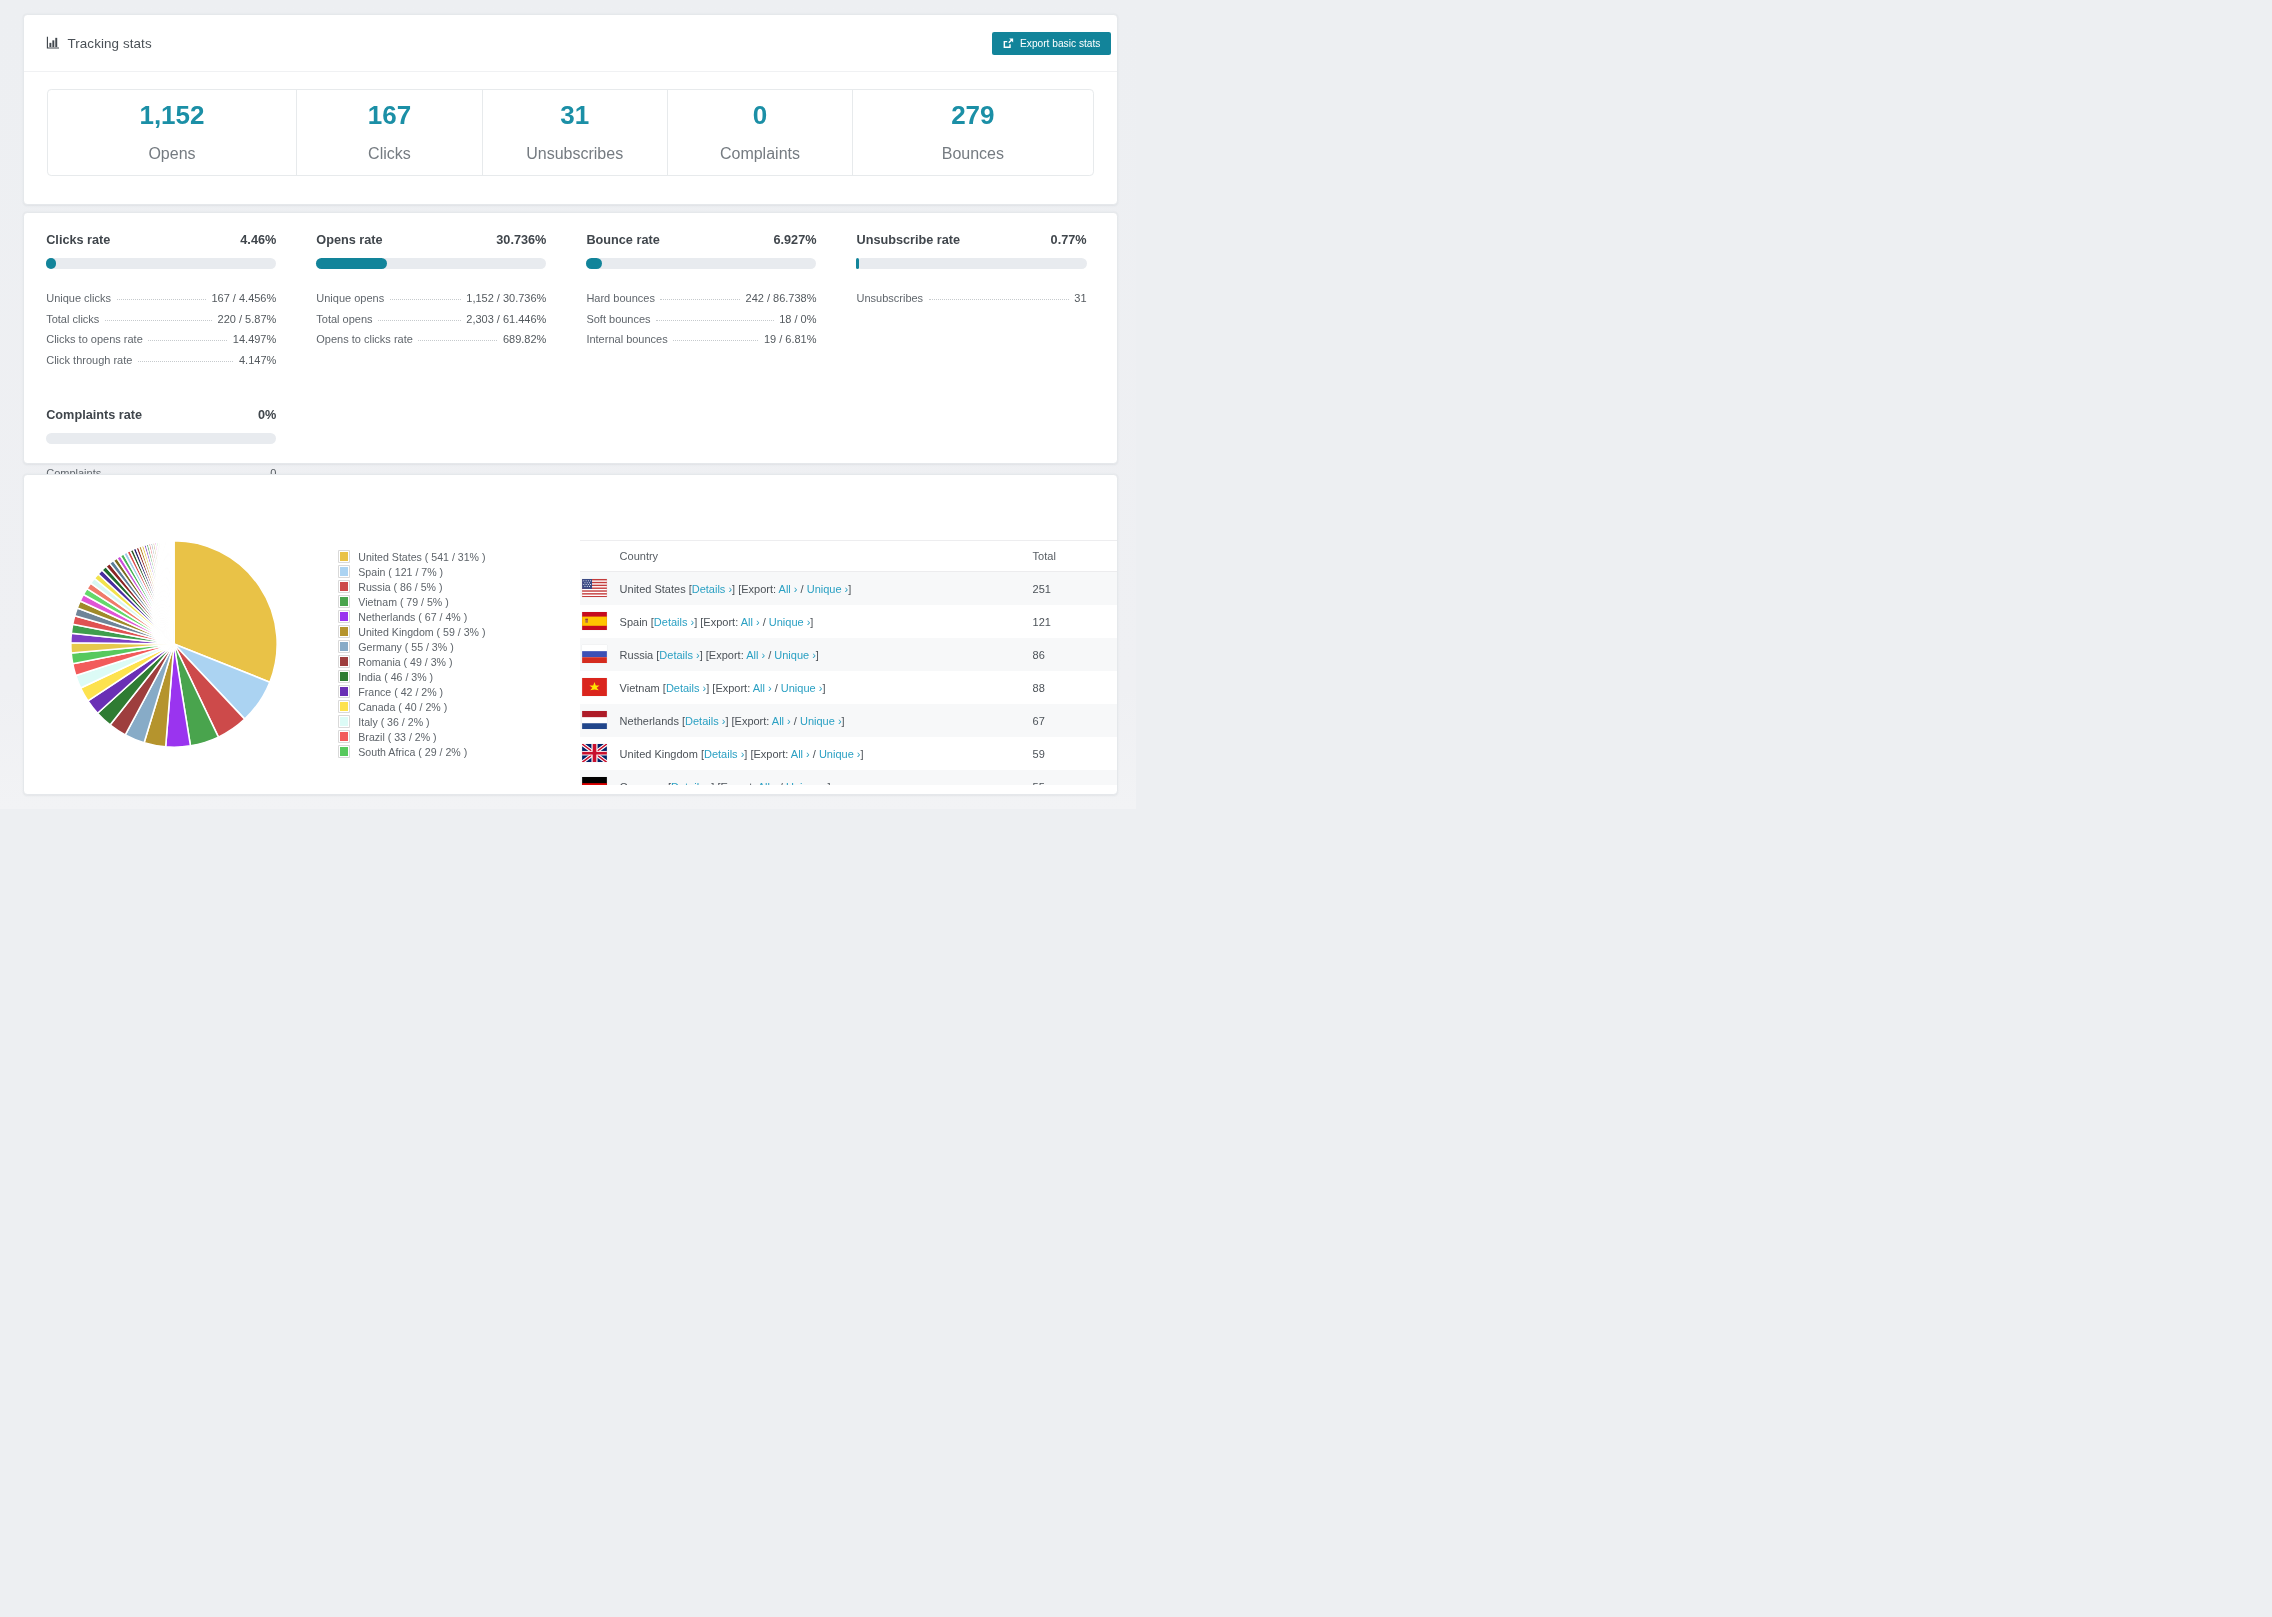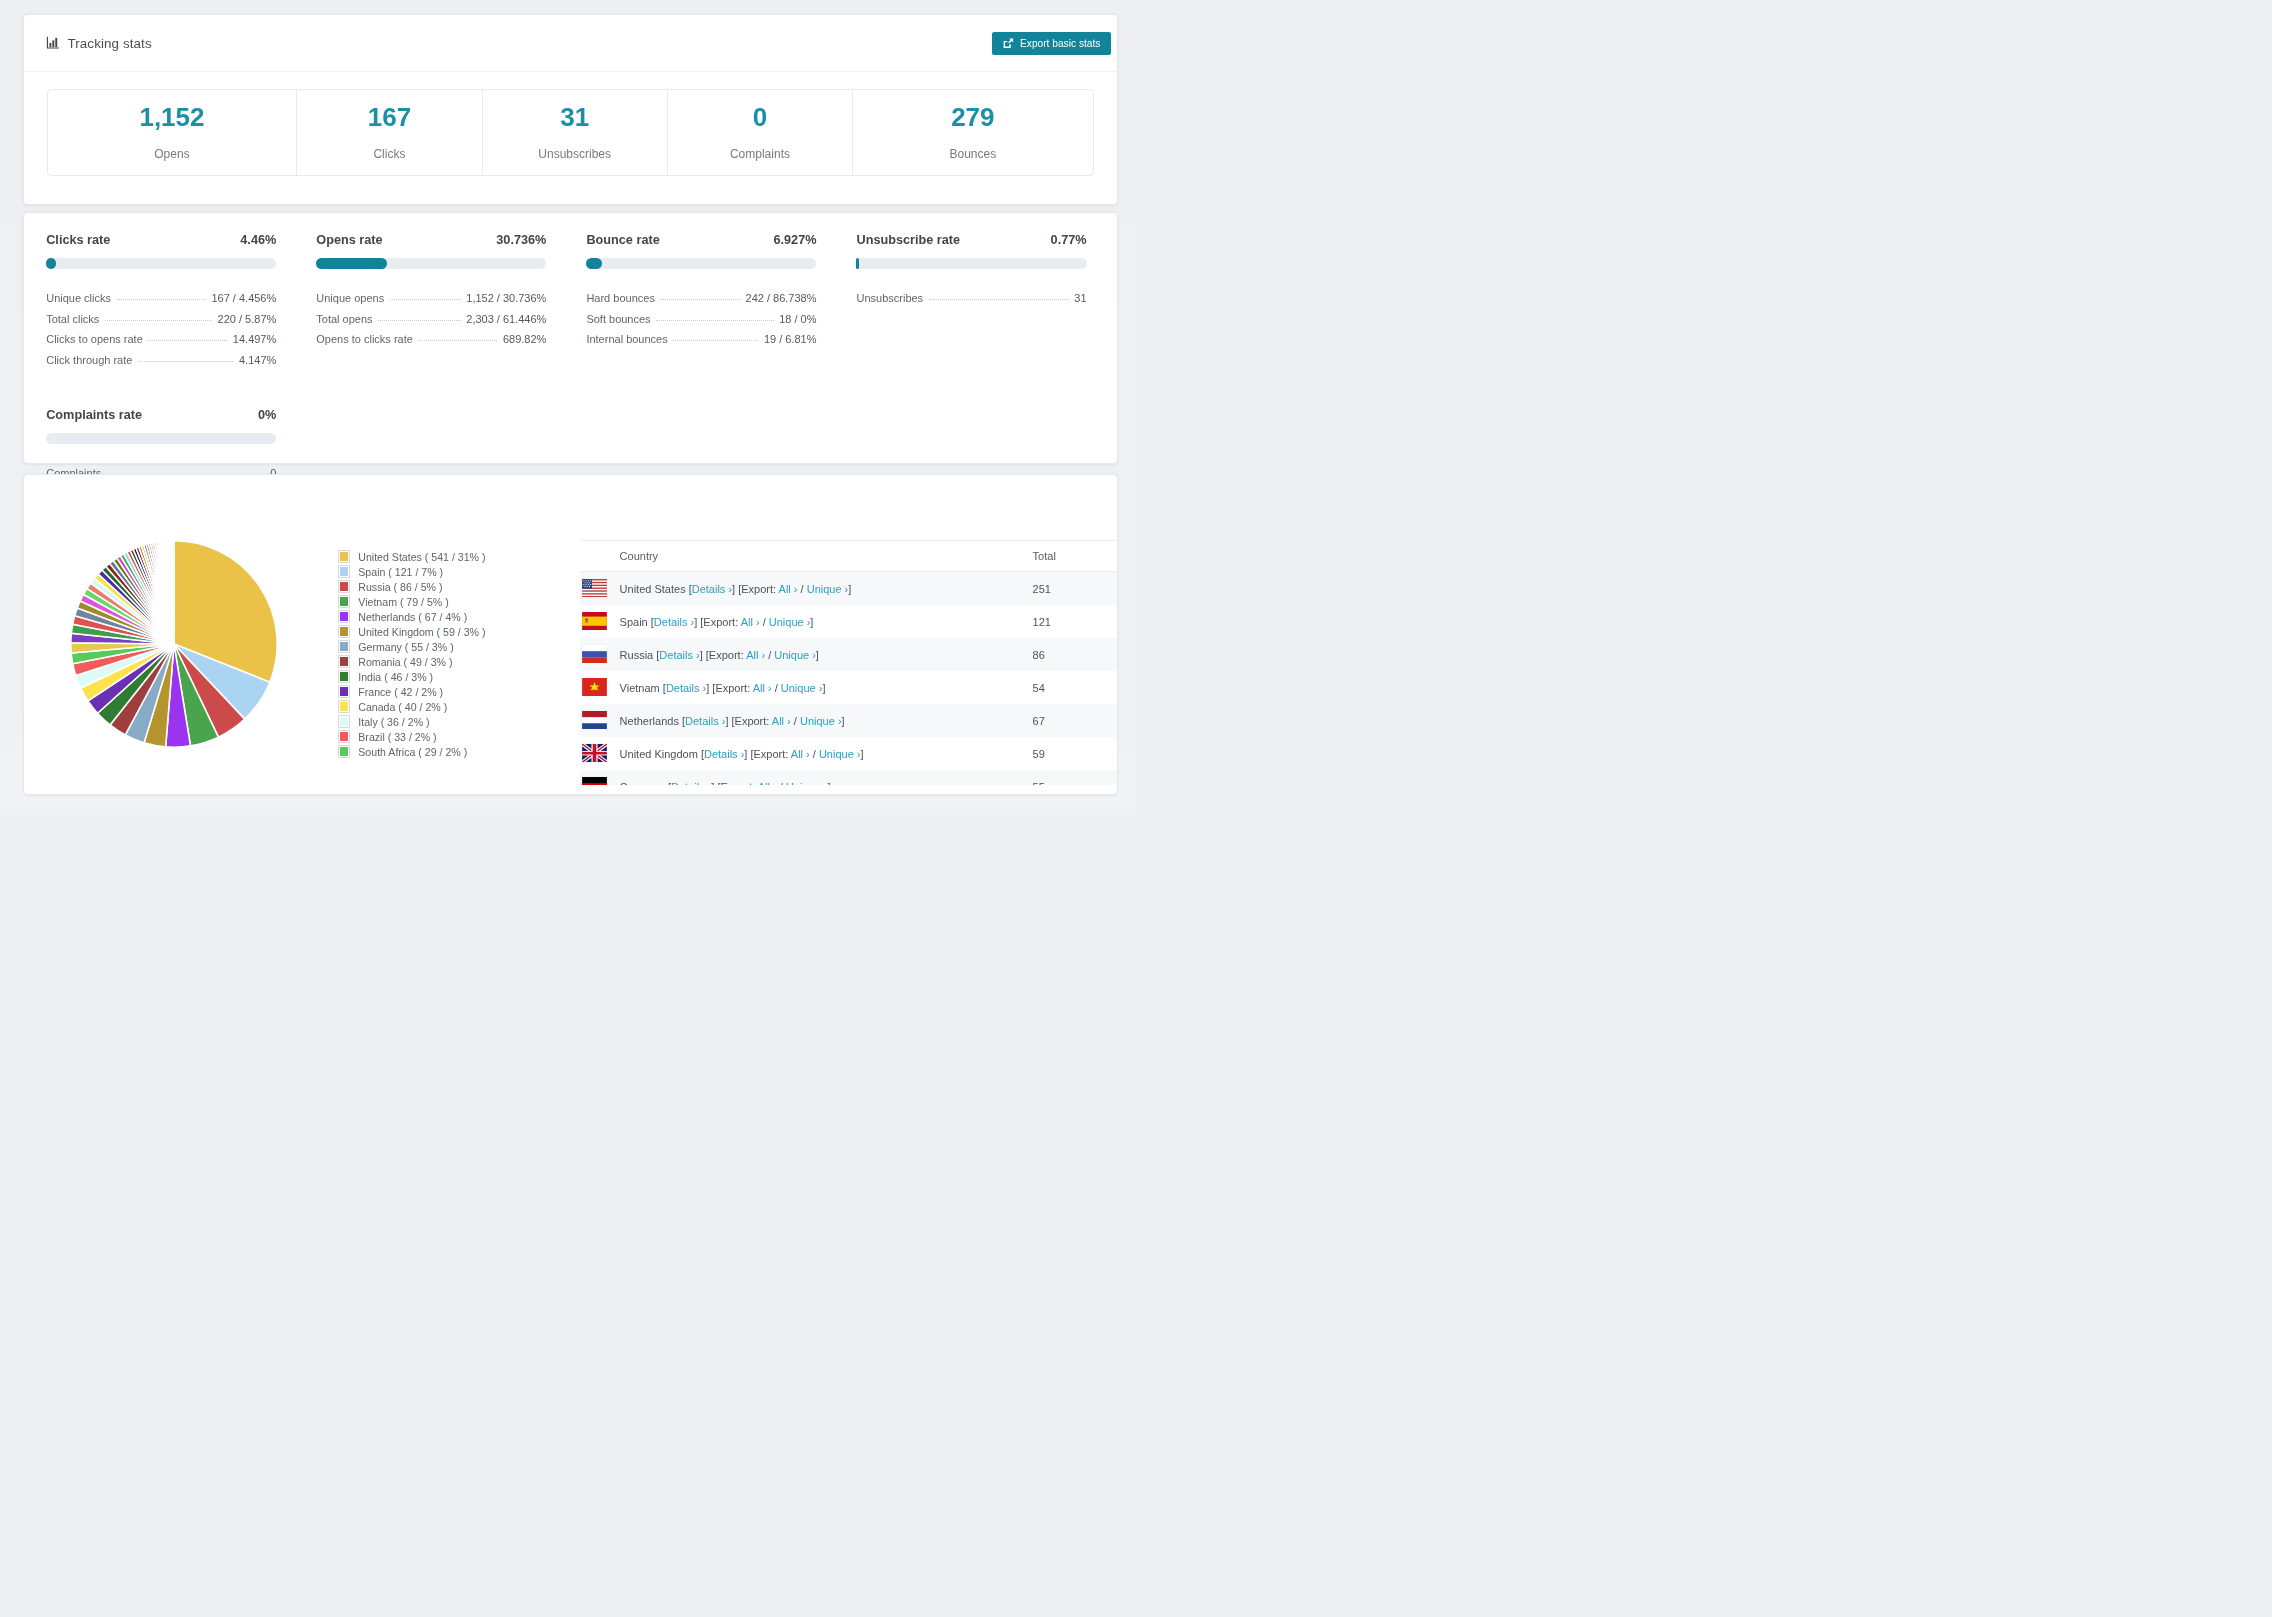--- a/index.html
+++ b/index.html
@@ -23,21 +23,21 @@
               background:#12849a;color:#fff;font-size:10.2px;padding:0 10.6px;height:23px;
               border:none;border-radius:2.1px;cursor:pointer;font-family:inherit;}
 
   .summary{display:flex;margin:17px 23px;height:85px;border:0.7px solid #e7eaec;border-radius:4.2px;
            background:#fff;}
   .sum-cell{flex:1;display:flex;flex-direction:column;align-items:center;justify-content:center;
             border-left:0.7px solid #e7eaec;}
   .sum-cell:first-child{border-left:none;flex:1.35;}
   .sum-cell:last-child{flex:1.3;}
   .sum-val{font-size:26px;font-weight:700;color:#1b8fa6;line-height:1.05;}
-  .sum-lbl{font-size:12px;color:#757b81;margin-top:16px;}
+  .sum-lbl{font-size:16px;color:#757b81;margin-top:16px;}
 
   .rates-grid{display:grid;grid-template-columns:1fr 1fr 1fr 1fr;column-gap:21px;row-gap:5.6px;
               padding:19px 30px 0 22.6px;gap:40px;}
   .rate-head{display:flex;justify-content:space-between;align-items:baseline;font-size:12.7px;
              font-weight:700;color:#40464c;line-height:17px;}
   .pbar{height:11.3px;background:#e8ebef;border-radius:5.6px;margin:9.2px 0 15.5px;}
   .pfill{height:11.3px;border-radius:5.6px;background:#12849a;}
   .srow{display:flex;align-items:flex-end;height:20.5px;font-size:11px;color:#60666c;}
   .srow .lbl{white-space:nowrap;padding-bottom:1.4px;}
   .srow .dots{flex:1;border-bottom:0.7px dotted #c6cacd;margin:0 5.6px 5px;}
@@ -409,21 +409,21 @@
             <span class="ttotal">86</span>
           </div>
           <div class="trow">
             <span class="flag">
               <svg width="25" height="18.4" viewBox="0 0 35 26">
                 <rect width="35" height="26" fill="#da251d"></rect>
                 <polygon fill="#ffe600" points="17.5,5.5 19.32,10.49 24.63,10.68 20.45,13.96 23.57,17.41 17.5,16.1 11.43,17.41 14.55,13.96 10.37,10.68 15.68,10.49"></polygon>
               </svg>
             </span>
             <span class="cname"><span>Vietnam [</span><a class="tlink">Details ›</a><span>] [Export: </span><a class="tlink">All ›</a><span> / </span><a class="tlink">Unique ›</a><span>]</span></span>
-            <span class="ttotal">54</span>
+            <span class="ttotal">88</span>
           </div>
           <div class="trow">
             <span class="flag">
               <svg width="25" height="18.4" viewBox="0 0 35 26">
                 <rect width="35" height="26" fill="#fff"></rect>
                 <rect width="35" height="8.7" fill="#ae1c28"></rect>
                 <rect y="17.3" width="35" height="8.7" fill="#21468b"></rect>
               </svg>
             </span>
             <span class="cname"><span>Netherlands [</span><a class="tlink">Details ›</a><span>] [Export: </span><a class="tlink">All ›</a><span> / </span><a class="tlink">Unique ›</a><span>]</span></span>

